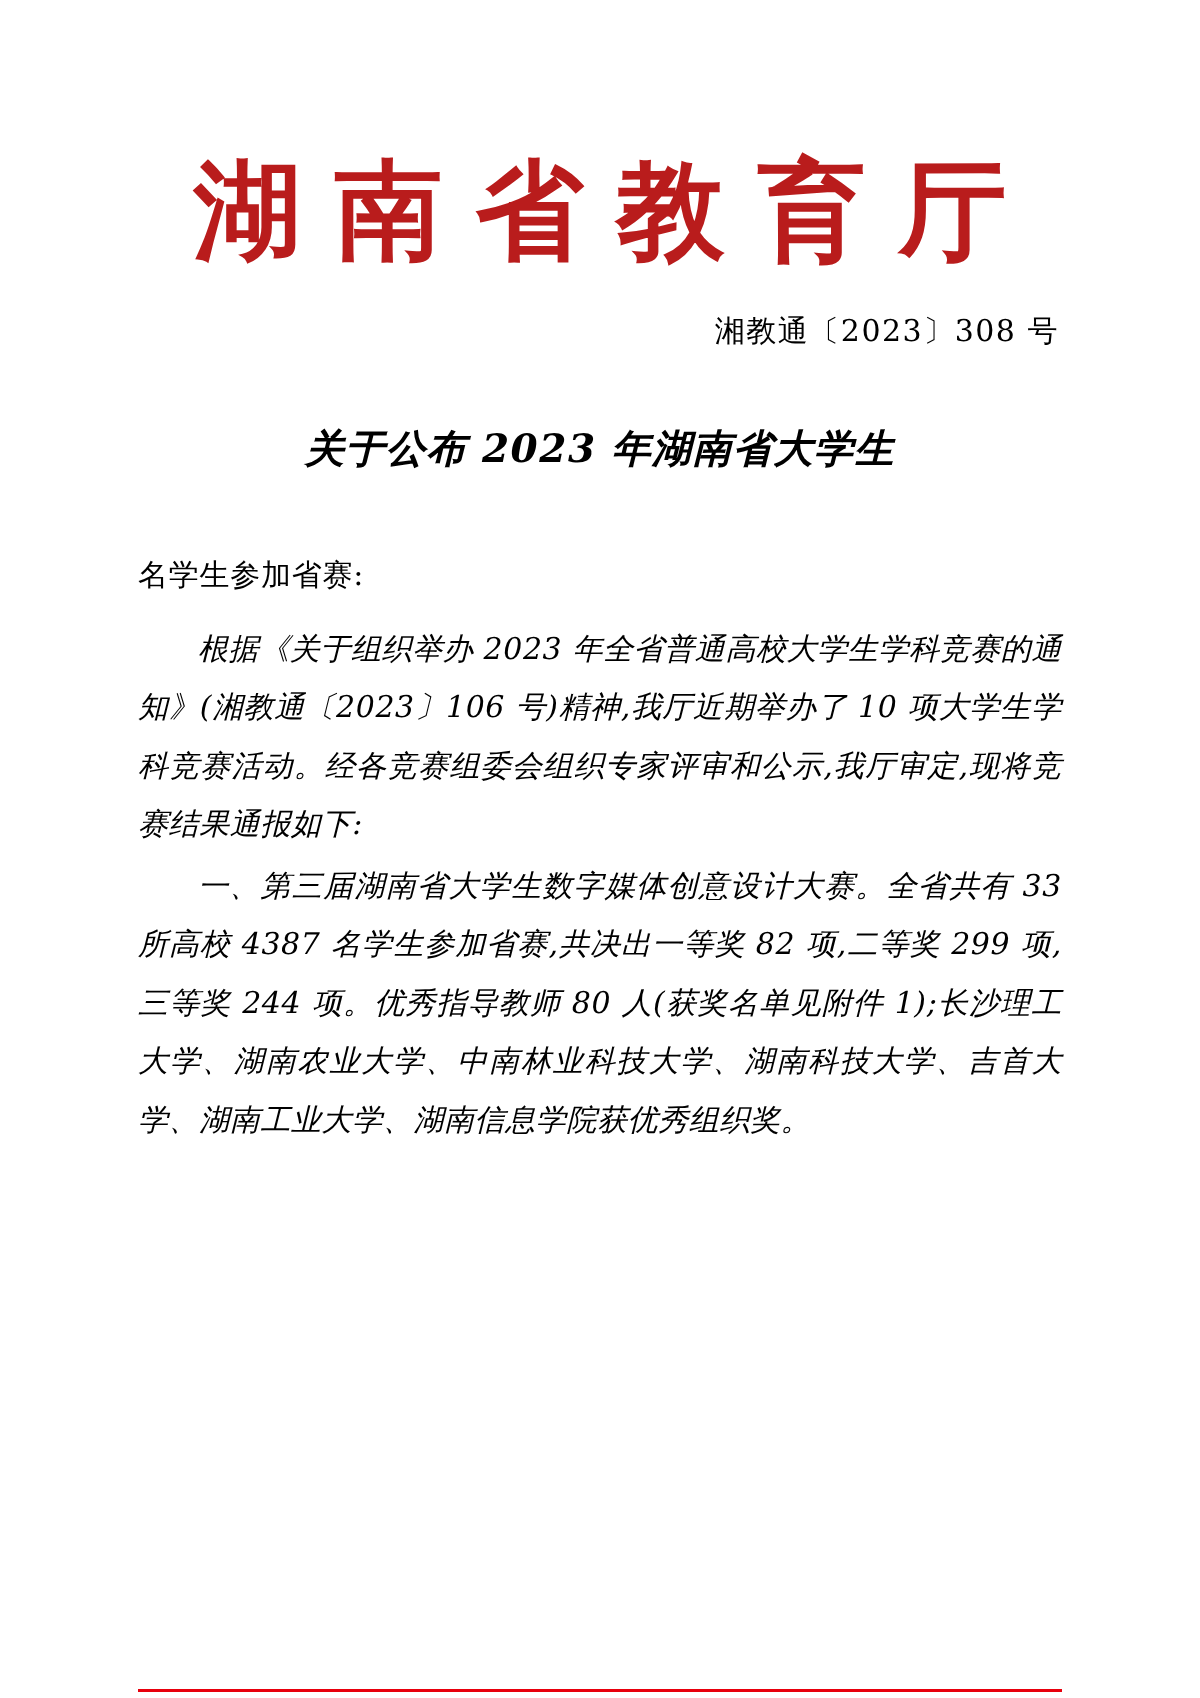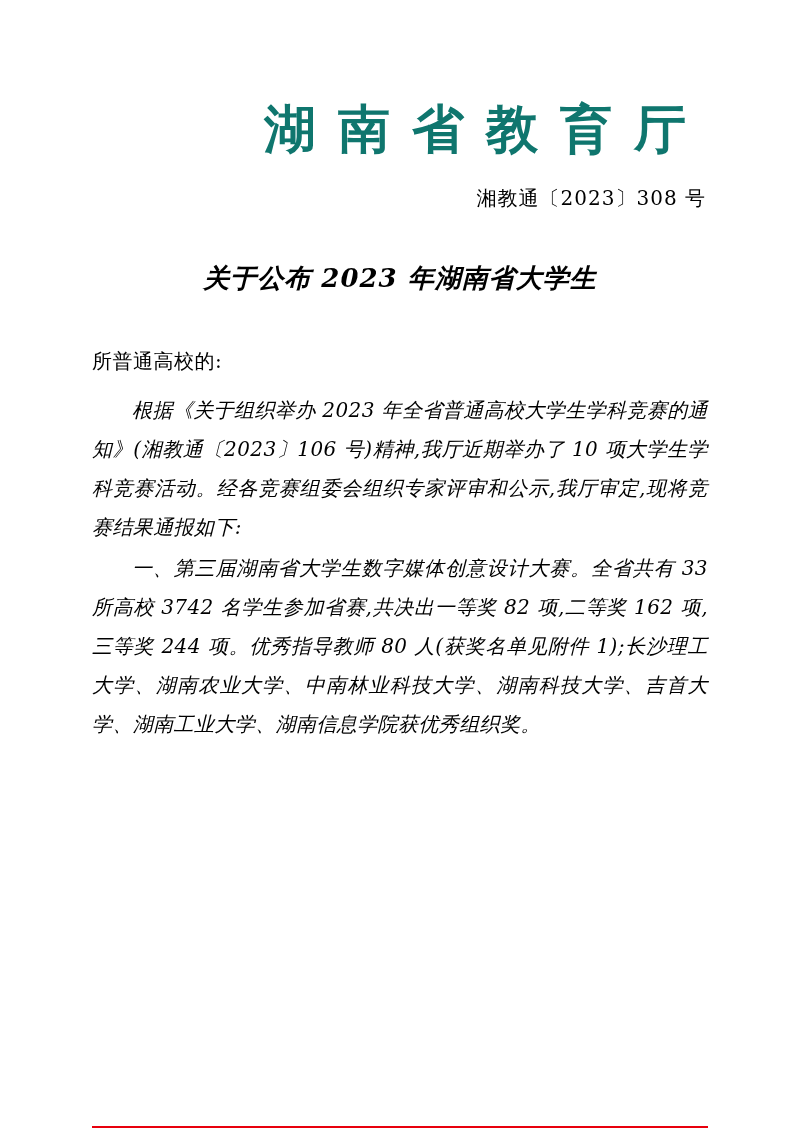--- a/index.html
+++ b/index.html
@@ -17,26 +17,26 @@
   }
   .page {
     width: 800px;
     height: 1132px;
     box-sizing: border-box;
     padding: 0 92px;
     position: relative;
     background: #ffffff;
   }
   .masthead {
-    text-align: right;
+    text-align: center;
     margin-top: 100px;
-    color: #0f766e;
+    color: #b91c1c;
     font-family: "DejaVu Serif", "Liberation Serif", serif;
     font-weight: 700;
-    font-size: 52px;
+    font-size: 72px;
     letter-spacing: 22px;
     text-indent: 22px;
     line-height: 1.1;
     white-space: nowrap;
   }
   .doc-number {
     margin-top: 28px;
     text-align: right;
     font-size: 20px;
     letter-spacing: 1px;
@@ -91,21 +91,21 @@
 <div class="page">
 
   <div class="masthead">湖南省教育厅</div>
 
   <div class="doc-number">湘教通〔2023〕308 号</div>
 
   <div class="title">
     <span class="title-line">关于公布 2023 年湖南省大学生</span>
   </div>
 
-  <div class="recipient">所普通高校的:</div>
+  <div class="recipient">名学生参加省赛:</div>
 
   <div class="body-text">
     <p>根据《关于组织举办 2023 年全省普通高校大学生学科竞赛的通知》(湘教通〔2023〕106 号)精神,我厅近期举办了 10 项大学生学科竞赛活动。经各竞赛组委会组织专家评审和公示,我厅审定,现将竞赛结果通报如下:</p>
-    <p class="tight">一、第三届湖南省大学生数字媒体创意设计大赛。全省共有 33 所高校 3742 名学生参加省赛,共决出一等奖 82 项,二等奖 162 项,三等奖 244 项。优秀指导教师 80 人(获奖名单见附件 1);长沙理工大学、湖南农业大学、中南林业科技大学、湖南科技大学、吉首大学、湖南工业大学、湖南信息学院获优秀组织奖。</p>
+    <p class="tight">一、第三届湖南省大学生数字媒体创意设计大赛。全省共有 33 所高校 4387 名学生参加省赛,共决出一等奖 82 项,二等奖 299 项,三等奖 244 项。优秀指导教师 80 人(获奖名单见附件 1);长沙理工大学、湖南农业大学、中南林业科技大学、湖南科技大学、吉首大学、湖南工业大学、湖南信息学院获优秀组织奖。</p>
   </div>
 
   <div class="rule"></div>
 </div>
 
 </body></html>

